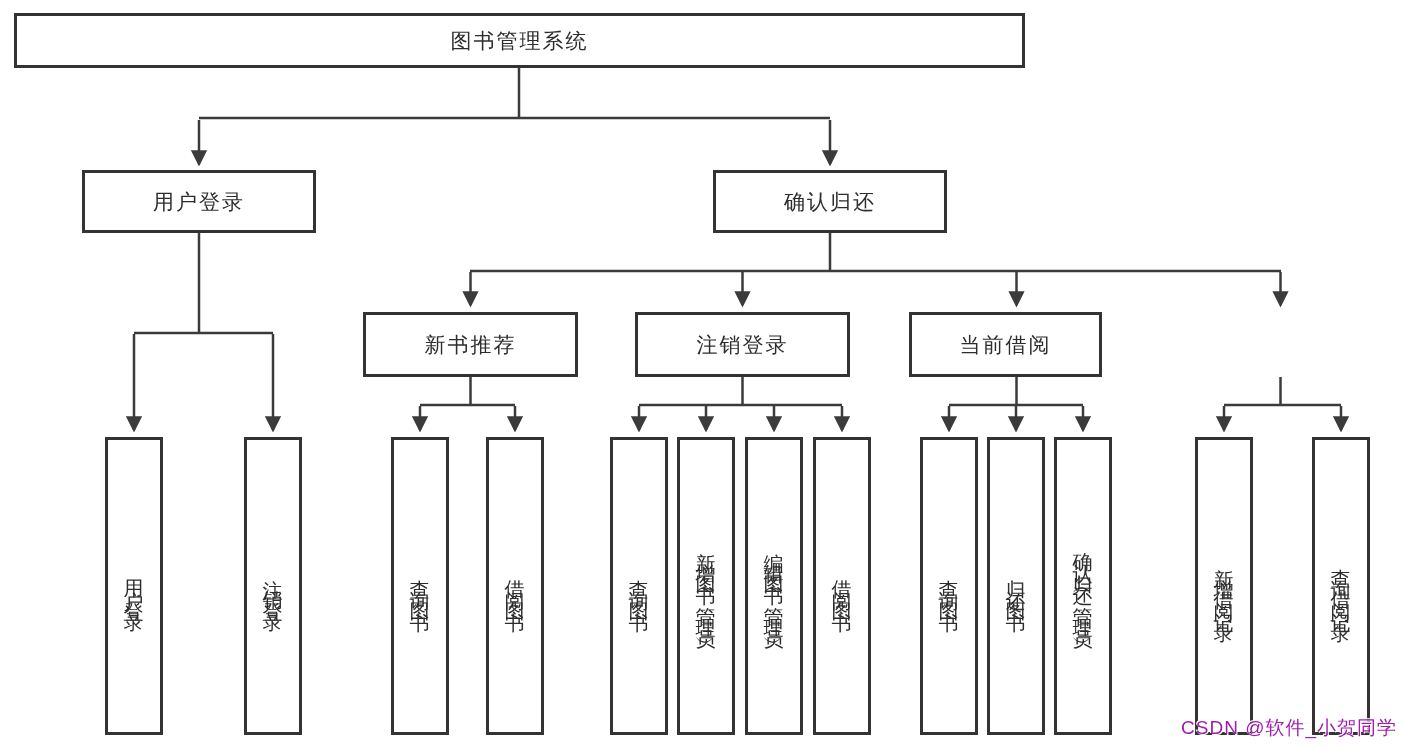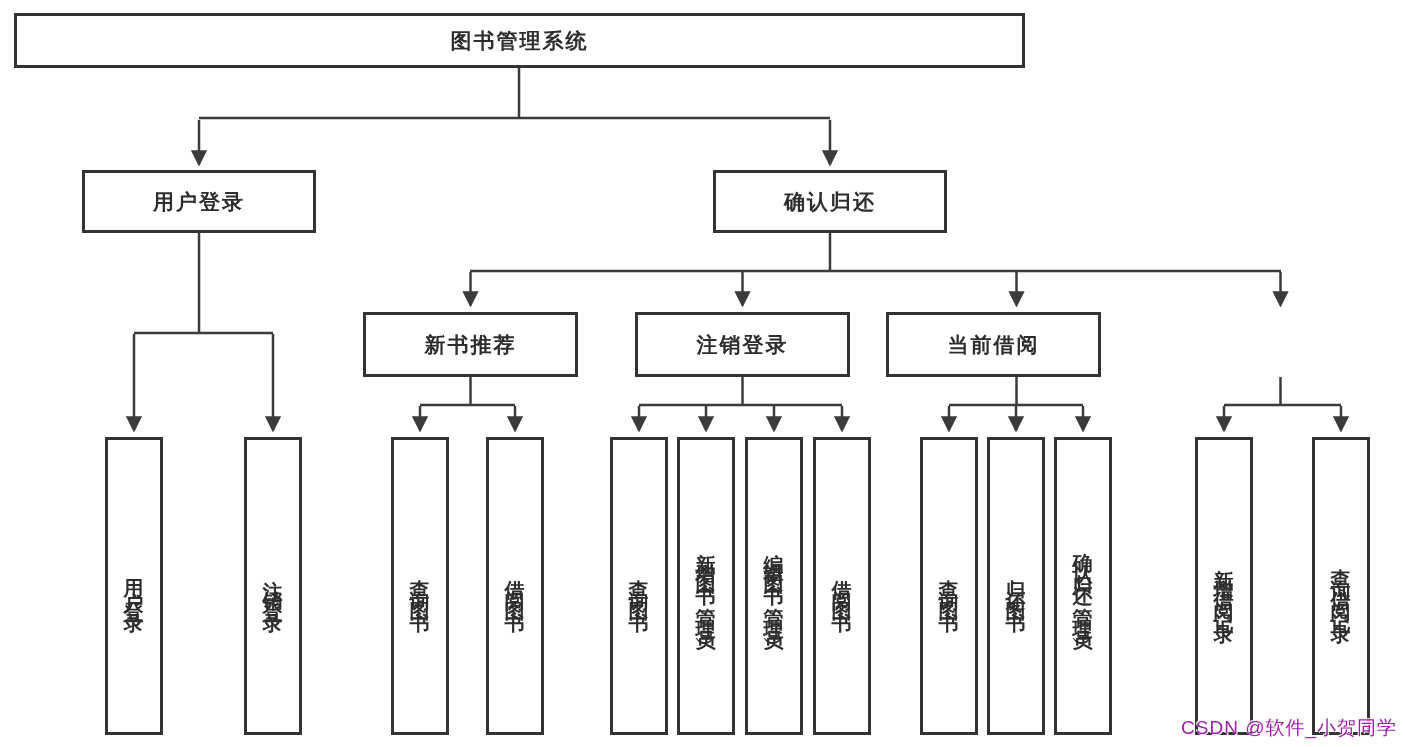--- a/index.html
+++ b/index.html
@@ -15,21 +15,20 @@
     position:absolute;left:0;top:0;width:1405px;height:747px;
     pointer-events:none;
   }
   .box{
     position:absolute;
     box-sizing:border-box;
     background:#ffffff;
     border:3px solid #333333;
     display:flex;align-items:center;justify-content:center;
     text-align:right;
-    font-weight:bold;
   }
   .hbox{
     font-size:21px;
     letter-spacing:2px;
     line-height:1;
     white-space:nowrap;
   }
   .root{
     left:14px;top:13px;width:1011px;height:55px;
     font-size:21px;
@@ -96,21 +95,21 @@
     </g>
   </svg>
 
   <div class="box hbox root">图书管理系统</div>
 
   <div class="box hbox" style="left:82px;top:170px;width:234px;height:63px">用户登录</div>
   <div class="box hbox" style="left:713px;top:170px;width:234px;height:63px">确认归还</div>
 
   <div class="box hbox" style="left:363px;top:312px;width:215px;height:65px">新书推荐</div>
   <div class="box hbox" style="left:635px;top:312px;width:215px;height:65px">注销登录</div>
-  <div class="box hbox" style="left:886px;top:312px;width:215px;height:65px">当前借阅</div>
+  <div class="box hbox" style="left:909px;top:312px;width:193px;height:65px">当前借阅</div>
 
   <div class="box vbox" style="left:105px">
     <span class="vtext">用户登录</span>
   </div>
   <div class="box vbox" style="left:244px">
     <span class="vtext">注销登录</span>
   </div>
 
   <div class="box vbox" style="left:391px">
     <span class="vtext">查询图书</span>

